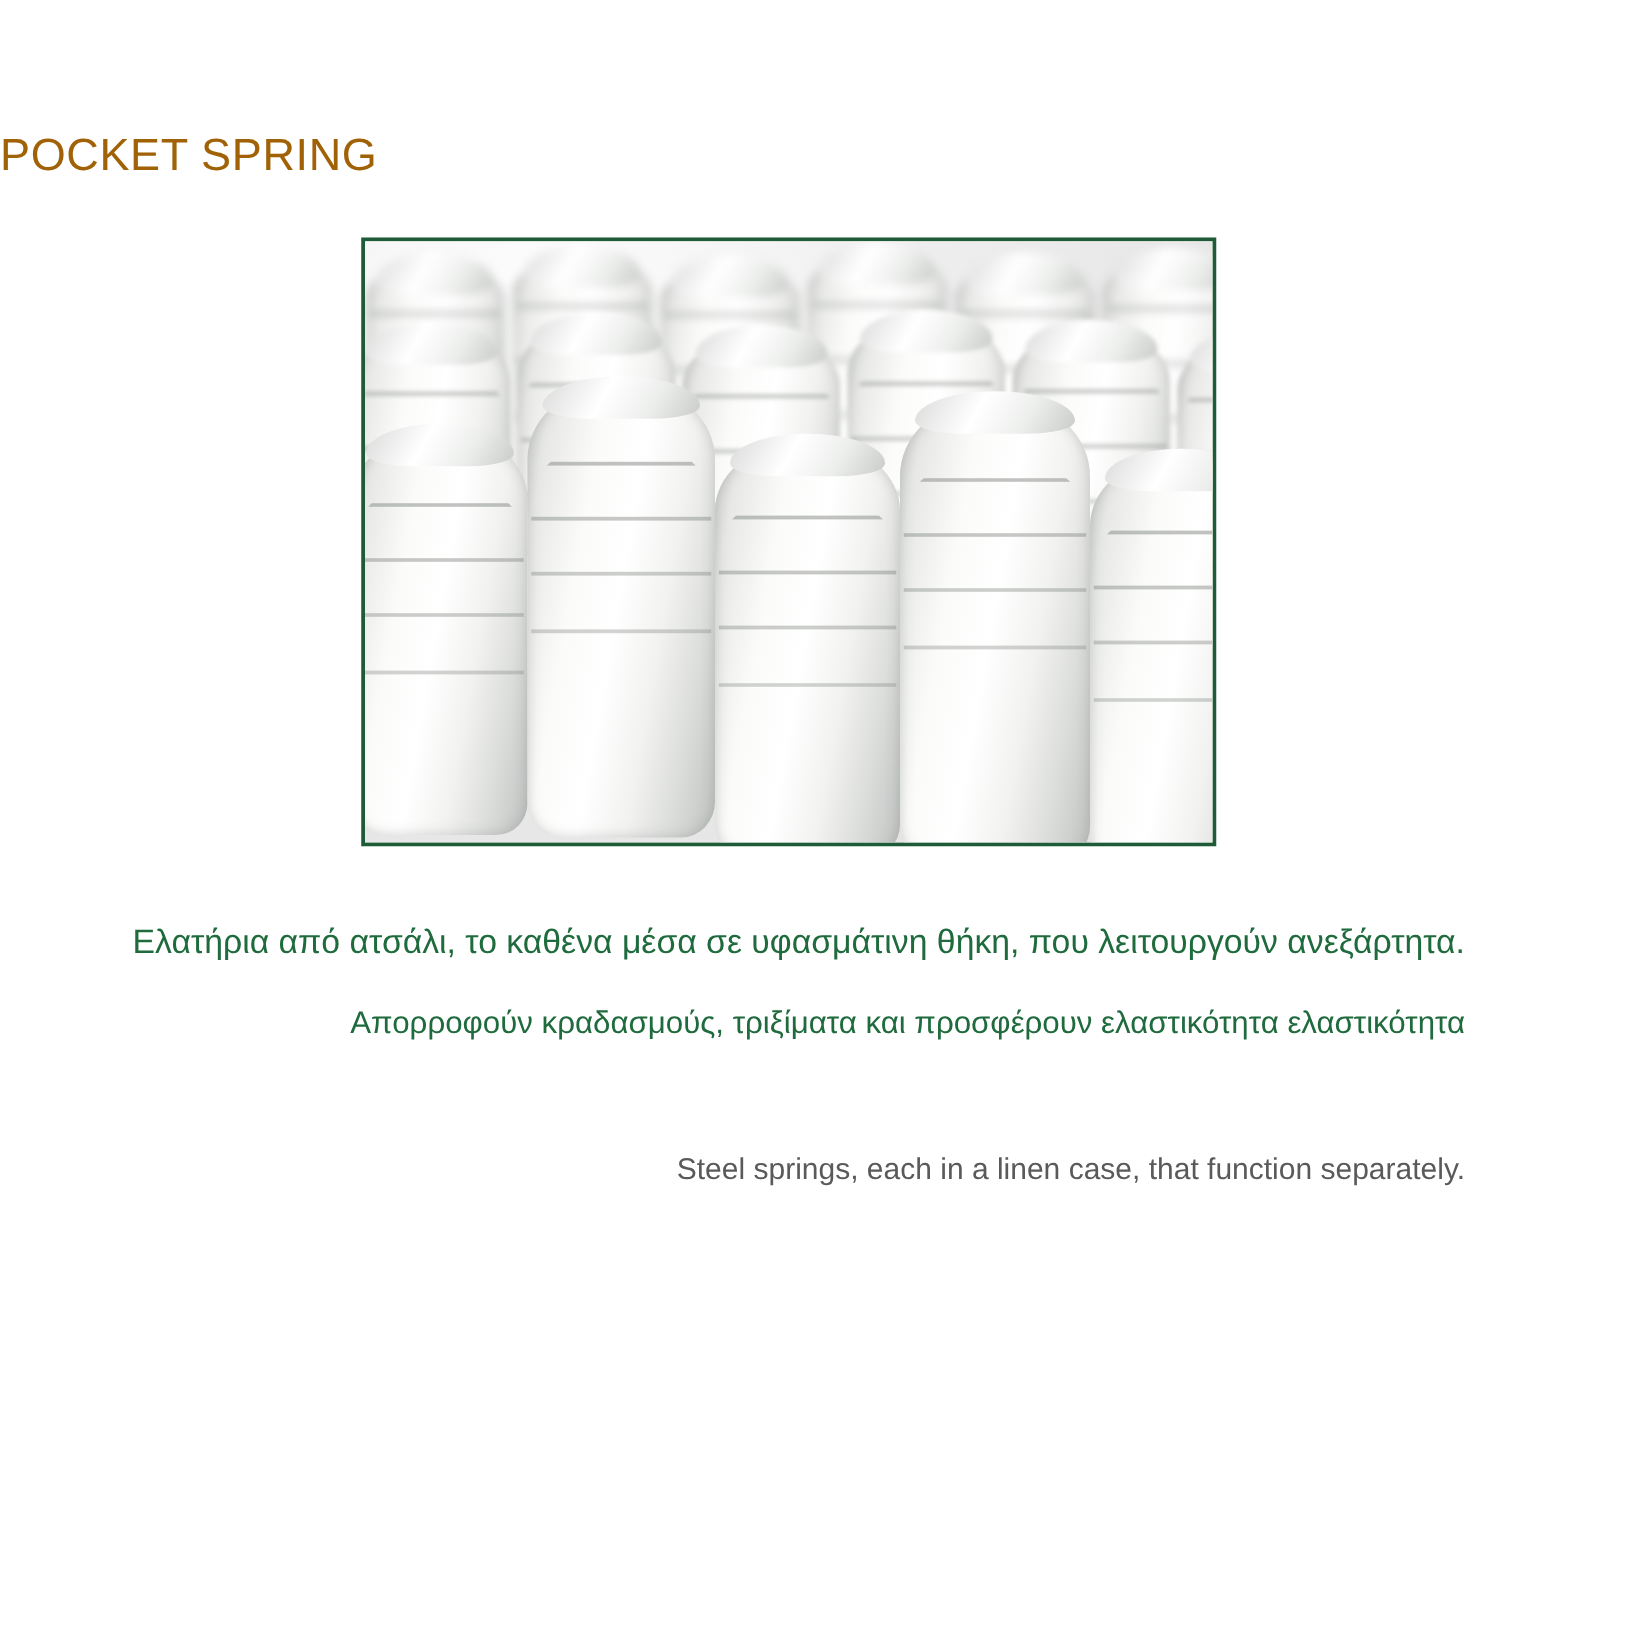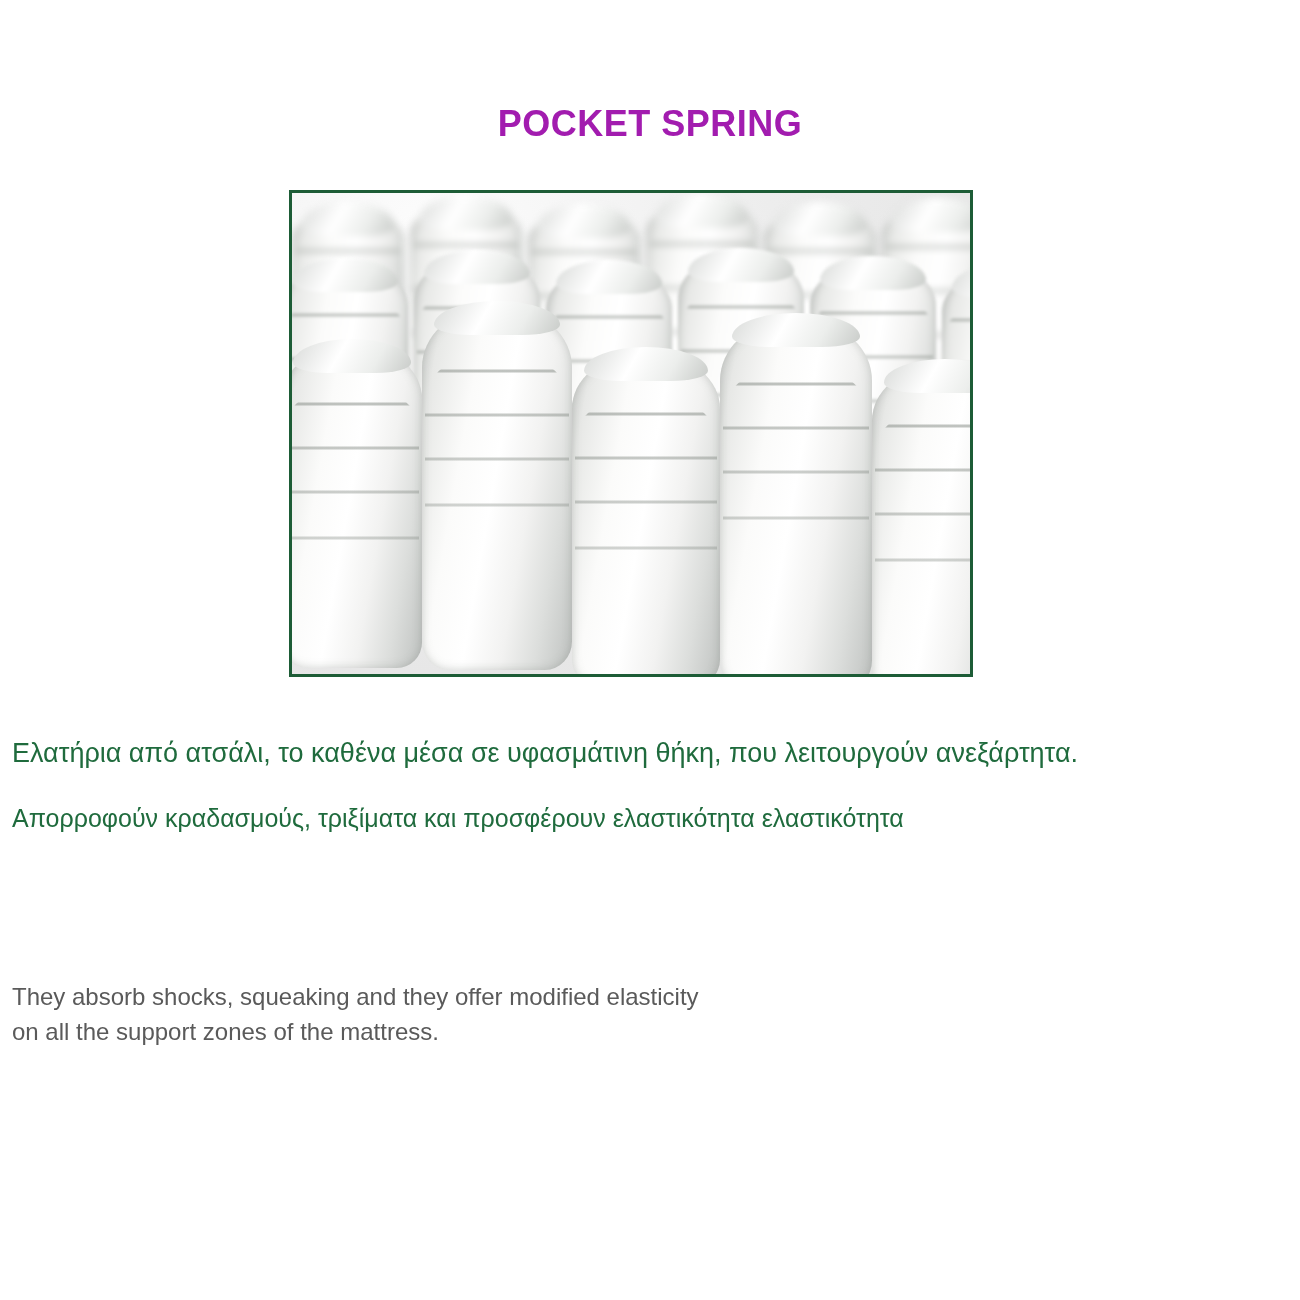--- a/index.html
+++ b/index.html
@@ -17,25 +17,25 @@
     position: relative;
     width: 1300px;
     height: 1300px;
     box-sizing: border-box;
   }
   .title {
     position: absolute;
     top: 103px;
     left: 0;
     width: 1300px;
-    text-align: center;
+    text-align: left;
     font-size: 36px;
-    color: #a21caf;
+    color: #a16207;
     letter-spacing: 0.5px;
-    font-weight: 700;
+    font-weight: 400;
   }
   .image-frame {
     position: absolute;
     top: 190px;
     left: 289px;
     width: 684px;
     height: 487px;
     border: 3px solid #1d5c36;
     box-sizing: border-box;
     overflow: hidden;
@@ -114,23 +114,22 @@
     top: -9px;
     left: 8%;
     width: 84%;
     height: 34px;
     background: linear-gradient(120deg, #d8dad8 0%, #ffffff 40%, #eceeec 70%, #c8cbc8 100%);
     border-radius: 50% 50% 30% 30% / 70% 70% 30% 30%;
   }
   .caption-gr, .caption-en {
     position: absolute;
     width: 1172px;
-    text-align: left;
+    text-align: right;
     left: 0;
-    margin-left: 12px;
   }
   .gr-line1 {
     top: 738px;
     font-size: 27px;
     color: #1f6b3d;
   }
   .gr-line2 {
     top: 800px;
     font-size: 25px;
     color: #1f6b3d;
@@ -187,19 +186,16 @@
 
     </div>
   </div>
 
   <div class="caption-gr gr-line1">Ελατήρια από ατσάλι, το καθένα μέσα σε υφασμάτινη θήκη, που λειτουργούν ανεξάρτητα.</div>
 
   <div class="caption-gr gr-line2">
     <div>Απορροφούν κραδασμούς, τριξίματα και προσφέρουν ελαστικότητα ελαστικότητα</div>
   </div>
 
-
-  <div class="caption-en en-line2">
-    <div>They absorb shocks, squeaking and they offer modified elasticity</div>
-    <div>on all the support zones of the mattress.</div>
-  </div>
+  <div class="caption-en en-line1">Steel springs, each in a linen case, that function separately.</div>
+
 
 </div>
 
 </body></html>

